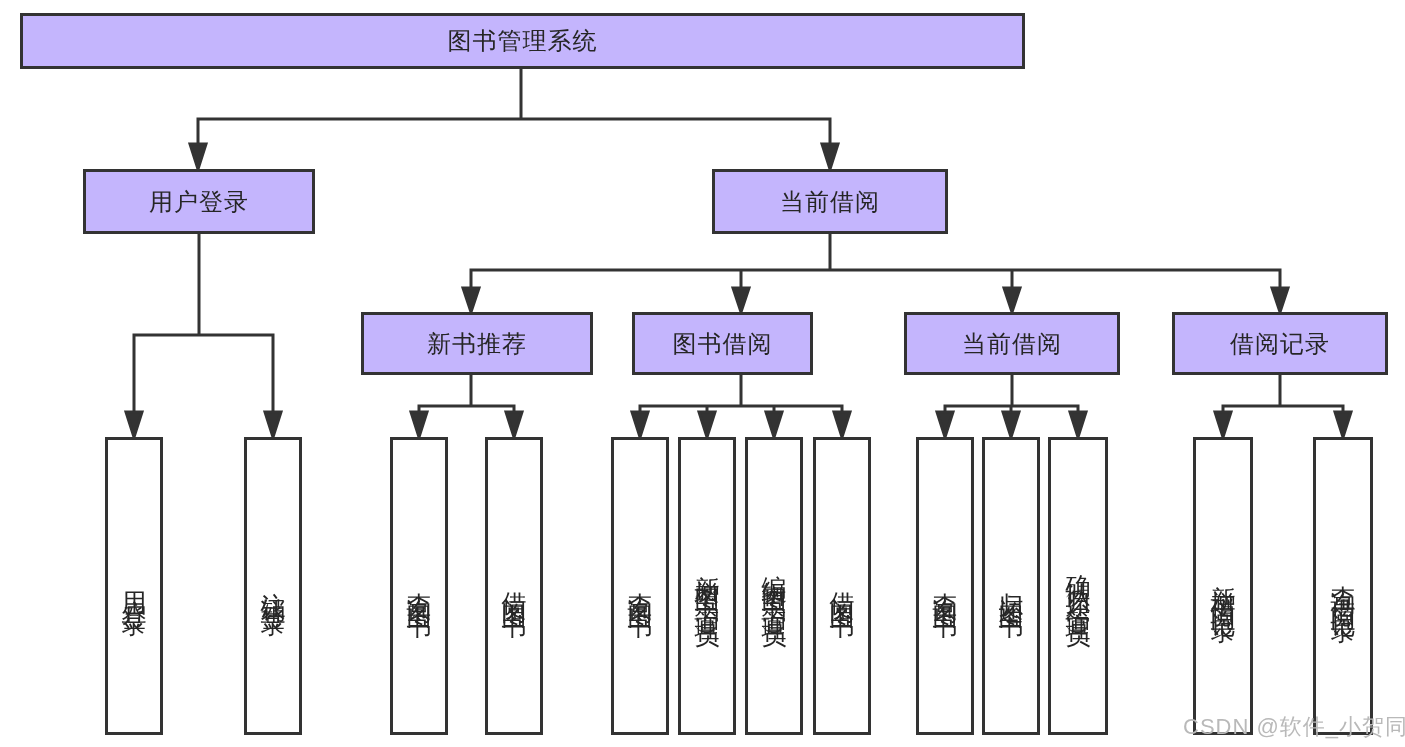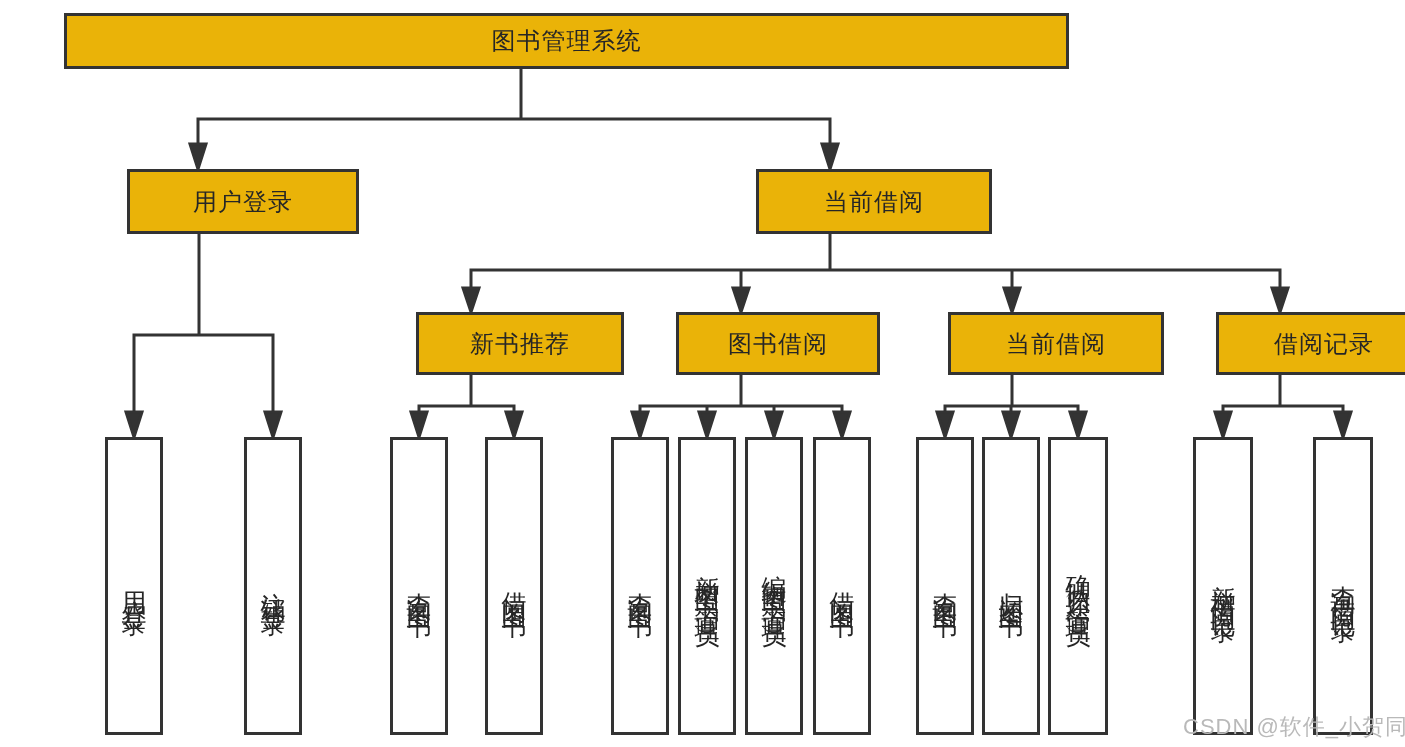--- a/index.html
+++ b/index.html
@@ -8,30 +8,29 @@
     width: 1405px;
     height: 747px;
     background: #ffffff;
     font-family: "Liberation Sans", sans-serif;
     overflow: hidden;
   }
   #wires { position: absolute; left: 0; top: 0; z-index: 1; }
   .hbox {
     position: absolute;
     box-sizing: border-box;
-    background: #eab308;
+    background: #c4b5fd;
     border: 3px solid #333333;
     display: flex;
     align-items: center;
     justify-content: center;
     font-size: 24px;
     color: #262626;
     letter-spacing: 1px;
     z-index: 2;
-    margin-left: 44px;
   }
   .vbox {
     position: absolute;
     box-sizing: border-box;
     background: #ffffff;
     border: 3px solid #333333;
     display: flex;
     align-items: center;
     justify-content: center;
     z-index: 2;
@@ -115,24 +114,24 @@
     <span>图书管理系统</span>
   </div>
 
   <div class="hbox" style="left:83px; top:169px; width:232px; height:65px;">
     <span>用户登录</span>
   </div>
   <div class="hbox" style="left:712px; top:169px; width:236px; height:65px;">
     <span>当前借阅</span>
   </div>
 
-  <div class="hbox" style="left:372px; top:312px; width:208px; height:63px;">
+  <div class="hbox" style="left:361px; top:312px; width:232px; height:63px;">
     <span>新书推荐</span>
   </div>
-  <div class="hbox" style="left:632px; top:312px; width:204px; height:63px;">
+  <div class="hbox" style="left:632px; top:312px; width:181px; height:63px;">
     <span>图书借阅</span>
   </div>
   <div class="hbox" style="left:1172px; top:312px; width:216px; height:63px;">
     <span>借阅记录</span>
   </div>
   <div class="hbox" style="left:904px; top:312px; width:216px; height:63px;">
     <span>当前借阅</span>
   </div>
 
   <div class="vbox" style="left:105px; top:437px; width:58px; height:298px;">

